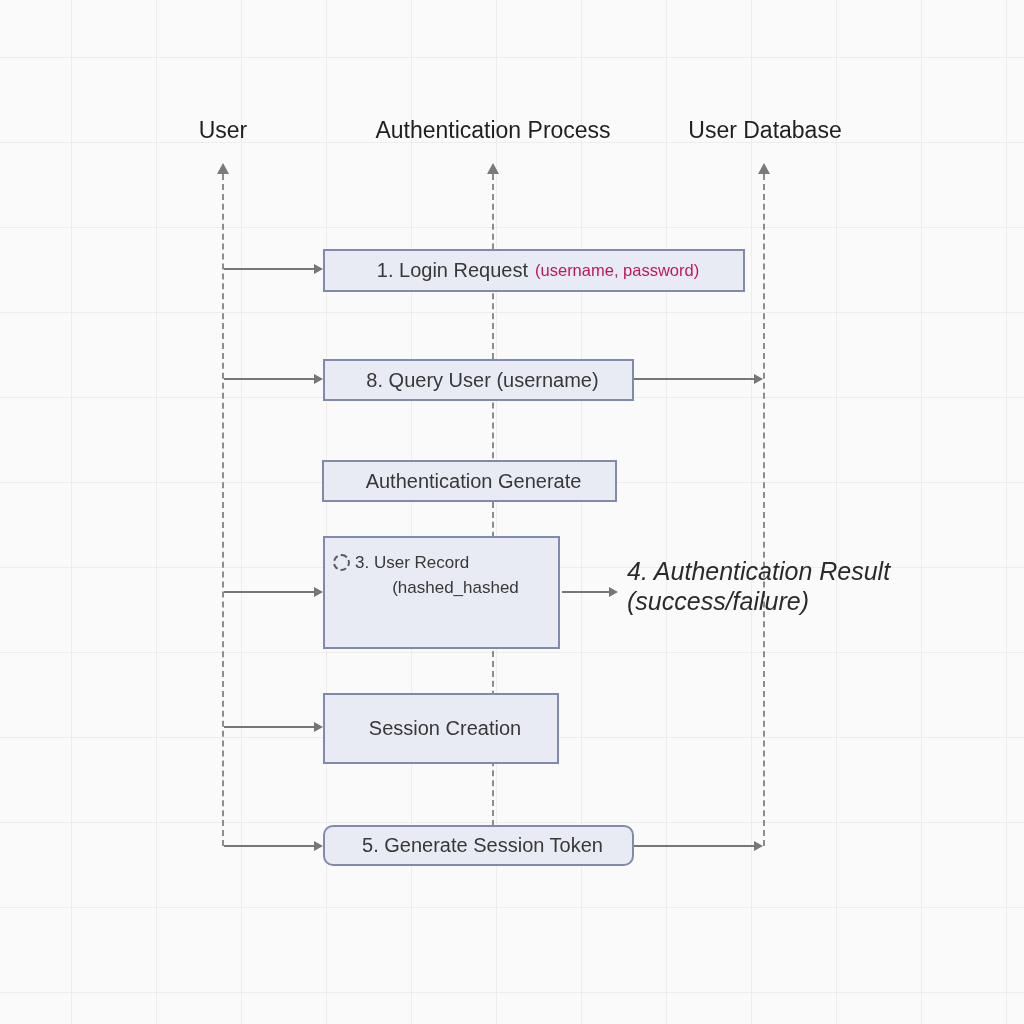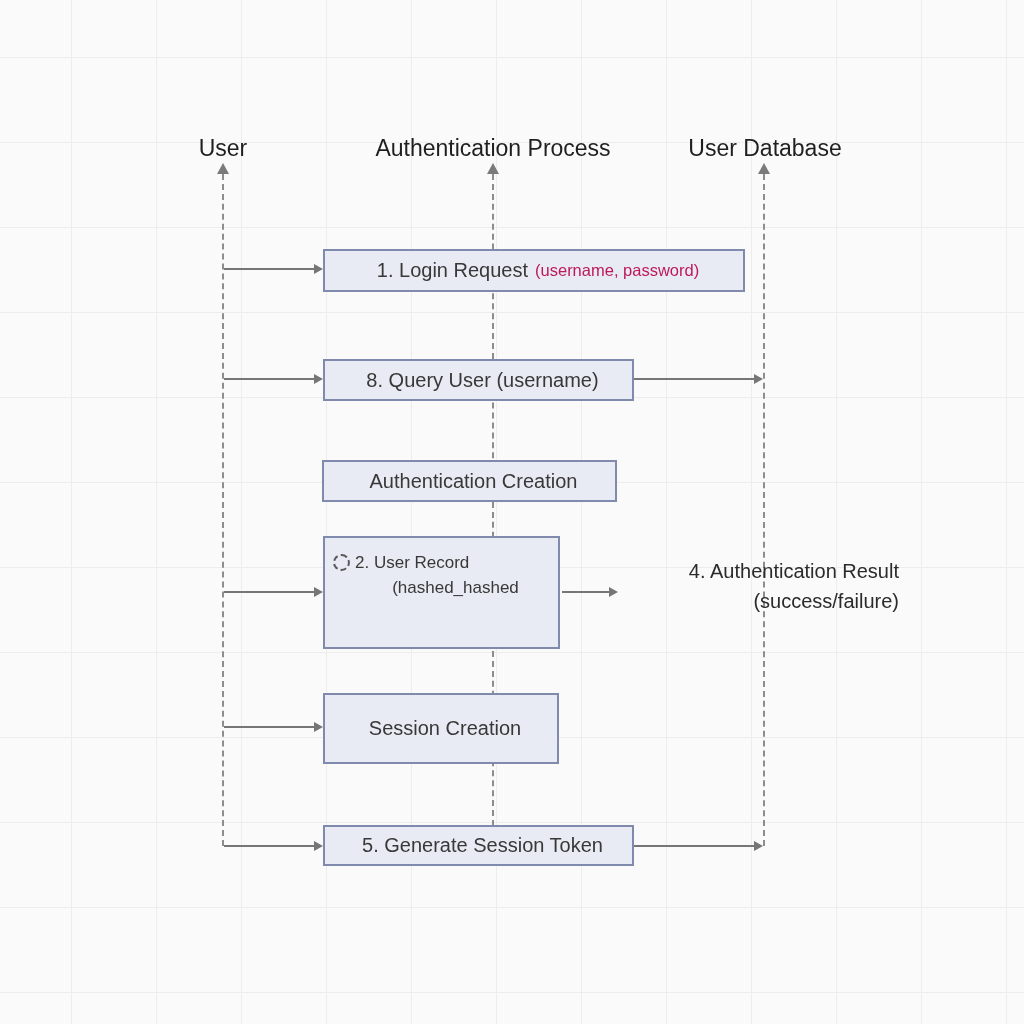--- a/index.html
+++ b/index.html
@@ -16,21 +16,21 @@
     background-image:
       linear-gradient(to right, #efeceb 1px, transparent 1px),
       linear-gradient(to bottom, #efeceb 1px, transparent 1px);
     background-size: 85px 85px;
     background-position: -14px -28px;
   }
 
   
   .actor-label {
     position: absolute;
-    top: 135px;
+    top: 117px;
     transform: translateX(-50%);
     font-size: 23px;
     font-weight: 500;
     color: #1f1f1f;
     white-space: nowrap;
     z-index: 4;
   }
 
   
   .lifeline {
@@ -107,26 +107,27 @@
     top: -4px;
     width: 0; height: 0;
     border-left: 9px solid #767676;
     border-top: 5px solid transparent;
     border-bottom: 5px solid transparent;
   }
 
   
   .free-text {
     position: absolute;
-    text-align: right;
-    font-size: 20px;
+    text-align: left;
+    font-size: 25px;
     line-height: 30px;
     color: #2b2b2b;
     z-index: 3;
     white-space: nowrap;
+    font-style: italic;
   }
 </style>
 </head>
 <body>
 
 <div class="canvas">
 
   <div class="actor-label" style="left:223px;">User</div>
   <div class="actor-label" style="left:493px;">Authentication Process</div>
   <div class="actor-label" style="left:765px;">User Database</div>
@@ -153,37 +154,37 @@
   <div class="box" style="left:323px; top:249px; width:422px; height:43px;">
     <span>1. Login Request</span>
     <span class="detail">(username, password)</span>
   </div>
 
   <div class="box" style="left:323px; top:359px; width:311px; height:42px;">
     <span>8. Query User (username)</span>
   </div>
 
   <div class="box" style="left:322px; top:460px; width:295px; height:42px;">
-    <span>Authentication Creation</span>
+    <span>Authentication Generate</span>
   </div>
 
   <div class="box-multiline" style="left:323px; top:536px; width:237px; height:113px;">
     <div class="row1">
       <span class="spinner-icon"></span>
-      <span>2. User Record</span>
+      <span>3. User Record</span>
     </div>
     <div class="row-center">(hashed_hashed</div>
   </div>
 
   <div class="free-text" style="left:627px; top:556px; width:272px;">
     <div>4. Authentication Result</div>
     <div>(success/failure)</div>
   </div>
 
   <div class="box" style="left:323px; top:693px; width:236px; height:71px;">
     <span>Session Creation</span>
   </div>
 
-  <div class="box" style="left:323px; top:825px; width:311px; height:41px;">
+  <div class="box" style="left:323px; top:825px; width:311px; height:41px;border-radius:10px;">
     <span>5. Generate Session Token</span>
   </div>
 
 </div>
 
 </body></html>

